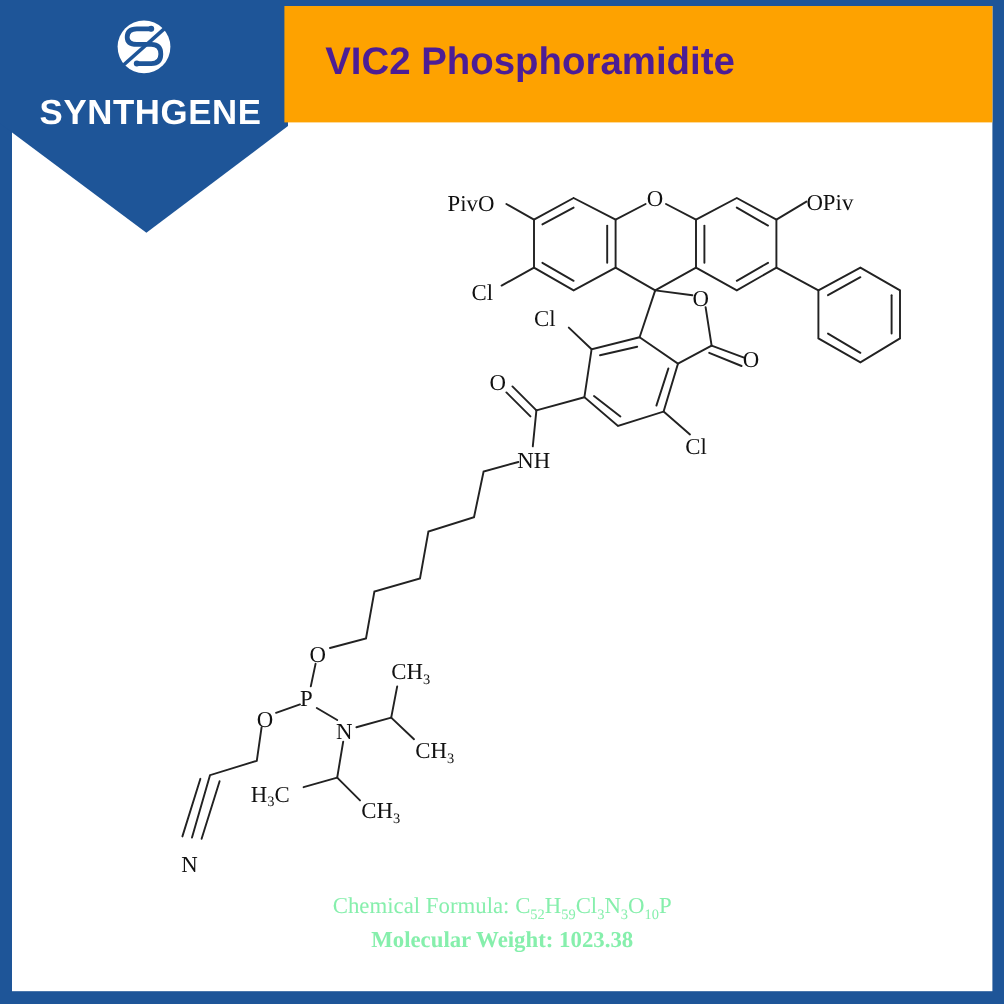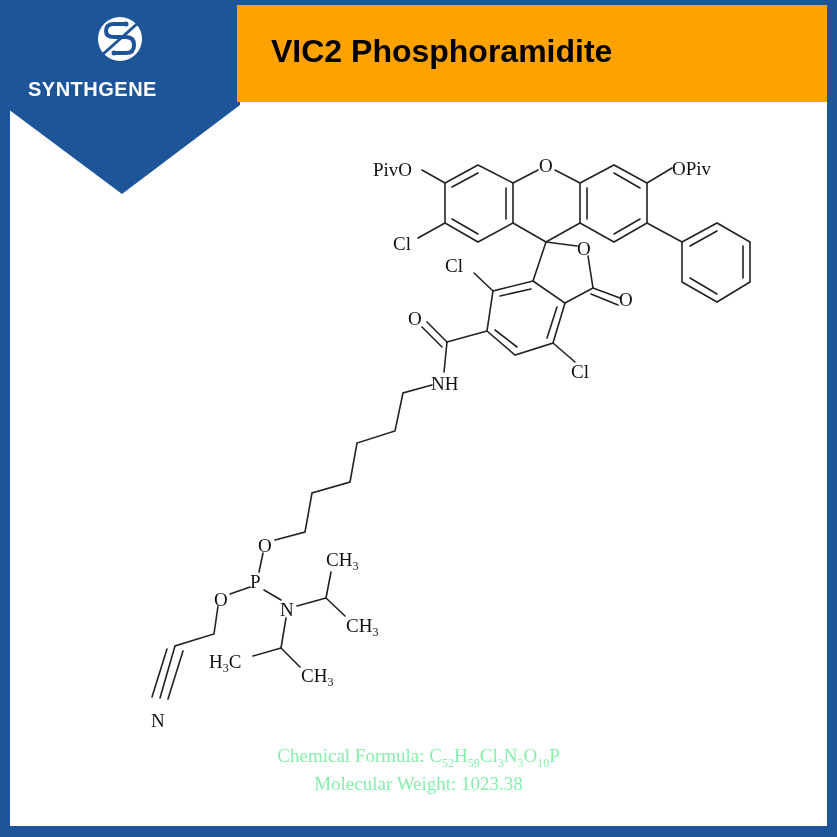--- a/index.html
+++ b/index.html
@@ -1,30 +1,30 @@
 <!DOCTYPE html>
 <html><head>
 <meta charset="utf-8">
 <style>
   html, body { margin: 0; padding: 0; }
   body { width: 837px; height: 837px; position: relative; overflow: hidden; background: #1e5598; font-family: "Liberation Sans", sans-serif; }
   .frame { position: absolute; left: 0; top: 0; width: 837px; height: 837px; background: #1e5598; }
   .inner { position: absolute; left: 10px; top: 5px; width: 817px; height: 821px; background: #ffffff; }
   .banner-shape { position: absolute; left: 0; top: 0; width: 240px; height: 196px; }
   .logo-icon { position: absolute; left: 96px; top: 15px; width: 48px; height: 48px; }
-  .brand-name { position: absolute; left: 28px; top: 78px; width: 190px; text-align: left; color: #ffffff; font-weight: bold; font-size: 20px; letter-spacing: 0.5px; }
+  .brand-name { position: absolute; left: 28px; top: 78px; width: 190px; text-align: right; color: #ffffff; font-weight: bold; font-size: 29px; letter-spacing: 0.5px; }
   .title-bar { position: absolute; left: 237px; top: 5px; width: 590px; height: 97px; background: #fea200; }
-  .title-text { position: absolute; left: 34px; top: 28px; color: #000000; font-weight: bold; font-size: 32px; white-space: nowrap; }
+  .title-text { position: absolute; left: 34px; top: 28px; color: #4c1d95; font-weight: bold; font-size: 32px; white-space: nowrap; }
   .structure { position: absolute; left: 0; top: 0; width: 837px; height: 837px; }
   .structure text { font-family: "Liberation Serif", serif; font-size: 19px; fill: #111; }
   .structure .sub { font-size: 12px; }
   .caption { position: absolute; left: 0; width: 837px; text-align: center; font-family: "Liberation Serif", serif; color: #86efac; font-size: 19px; }
   .caption sub { font-size: 12px; }
   .formula { top: 745px; }
-  .mw { top: 773px; }
+  .mw { top: 773px; font-weight: bold; }
 </style>
 </head>
 <body>
 
 <div class="frame"></div>
 <div class="inner"></div>
 
 <svg class="banner-shape" viewBox="0 0 240 196">
   <polygon points="0,0 240,0 240,105 122,194 0,103" fill="#1e5598"></polygon>
 </svg>

